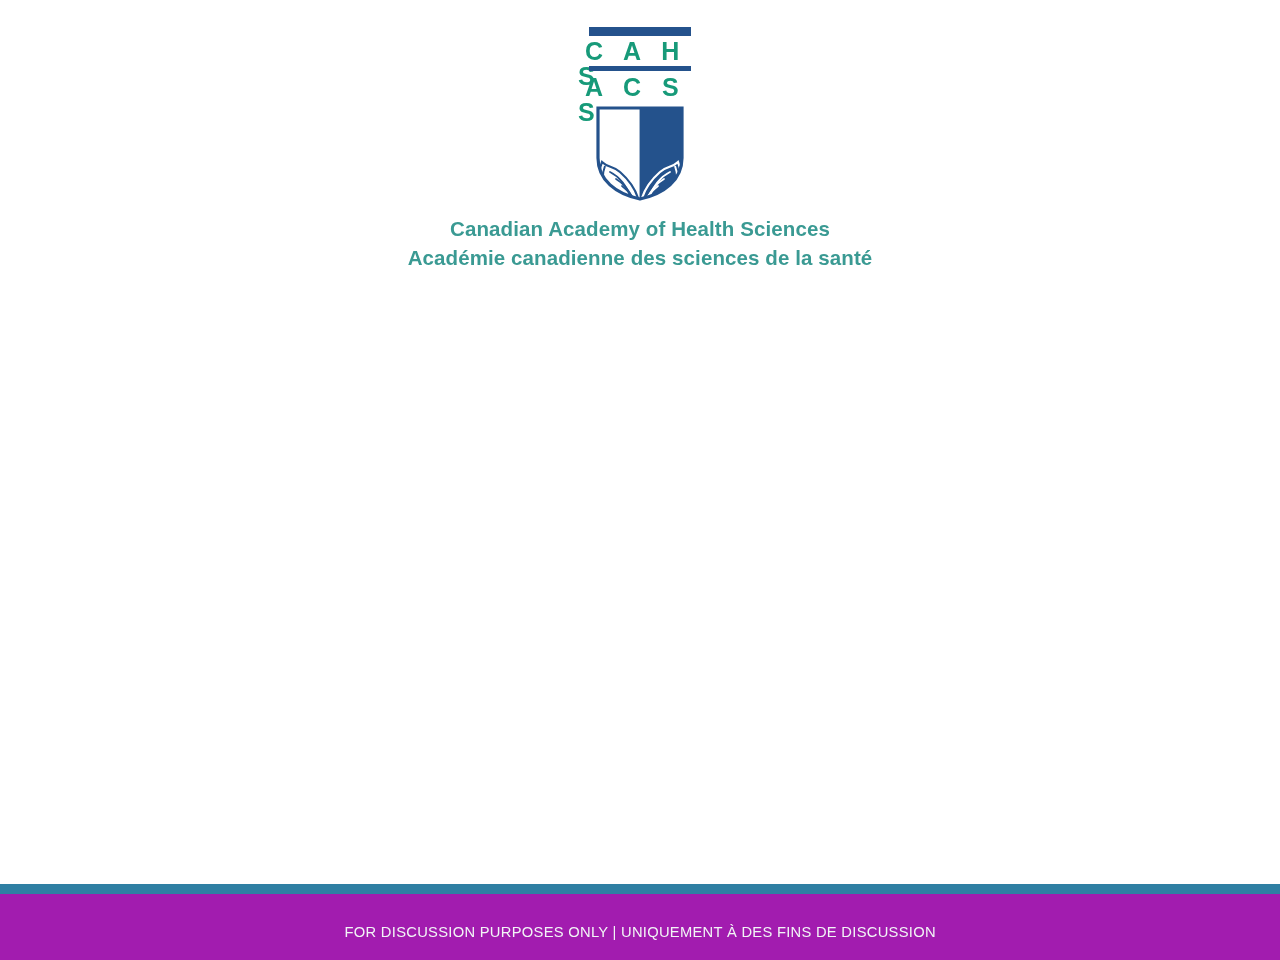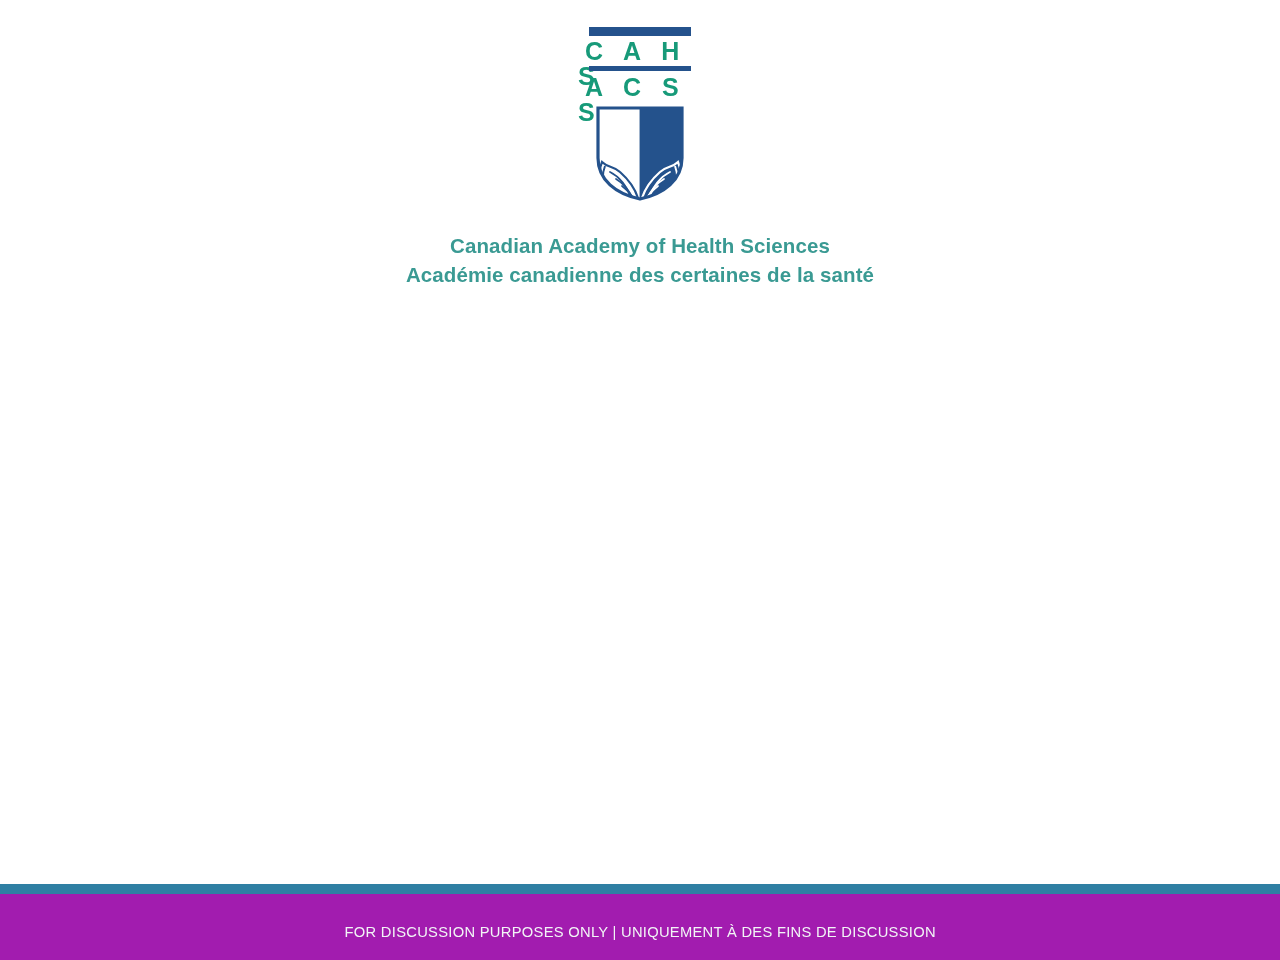--- a/index.html
+++ b/index.html
@@ -67,21 +67,21 @@
 
   .shield-wrap {
     position: absolute;
     top: 84px;
     left: 18px;
     width: 88px;
     height: 95px;
   }
 
   .logo-tagline {
-    margin-top: 31px;
+    margin-top: 14px;
     text-align: center;
     color: #3A9A93;
     font-family: "Liberation Sans", sans-serif;
     font-weight: bold;
     font-size: 20.5px;
     line-height: 1.42;
     letter-spacing: 0.1px;
   }
   .logo-tagline .ln { display: block; white-space: nowrap; }
 
@@ -248,21 +248,21 @@
             <rect x="43.2" y="0" width="1.6" height="95" fill="#24528C" opacity="0.55"></rect>
           </g>
 
           <path d="M2,2 H86 V52 C86,74 68,88 44,93 C20,88 2,74 2,52 Z" fill="none" stroke="#24528C" stroke-width="3.2"></path>
         </svg>
       </div>
     </div>
 
     <div class="logo-tagline">
       <span class="ln">Canadian Academy of Health Sciences</span>
-      <span class="ln">Académie canadienne des certaines de la santé</span>
+      <span class="ln">Académie canadienne des sciences de la santé</span>
     </div>
   </div>
 
 
   <div class="footer-accent"></div>
   <div class="footer-bar">
     <div class="footer-text">FOR DISCUSSION PURPOSES ONLY  |  UNIQUEMENT À DES FINS DE DISCUSSION</div>
   </div>
 
 </div>

